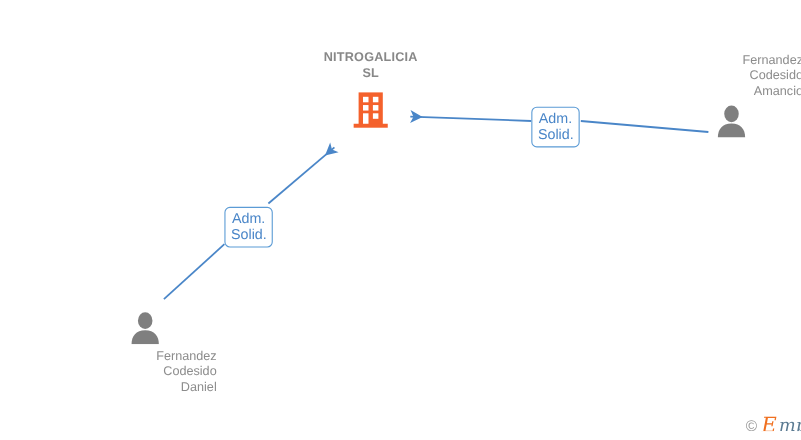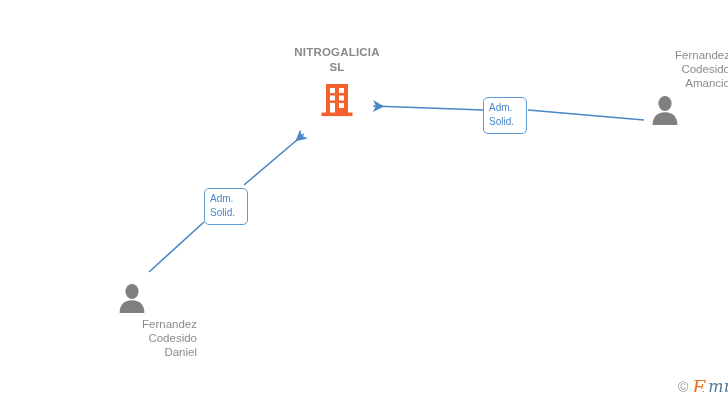--- a/index.html
+++ b/index.html
@@ -77,23 +77,23 @@
   .person-node.left .person-name { margin-top: 4px; }
 
   
   .edge-label {
     position: absolute;
     box-sizing: border-box;
     border: 1px solid #5b9bd5;
     border-radius: 5px;
     background: #ffffff;
     color: #4a86c8;
-    font-size: 10px;
+    font-size: 13px;
     line-height: 14px;
-    text-align: left;
+    text-align: center;
     padding: 3px 5px 4px 5px;
     white-space: pre-line;
   }
   .edge-label.lbl-right {
     left: 451px;
     top: 97px;
     width: 44px;
   }
   .edge-label.lbl-left {
     left: 172px;

